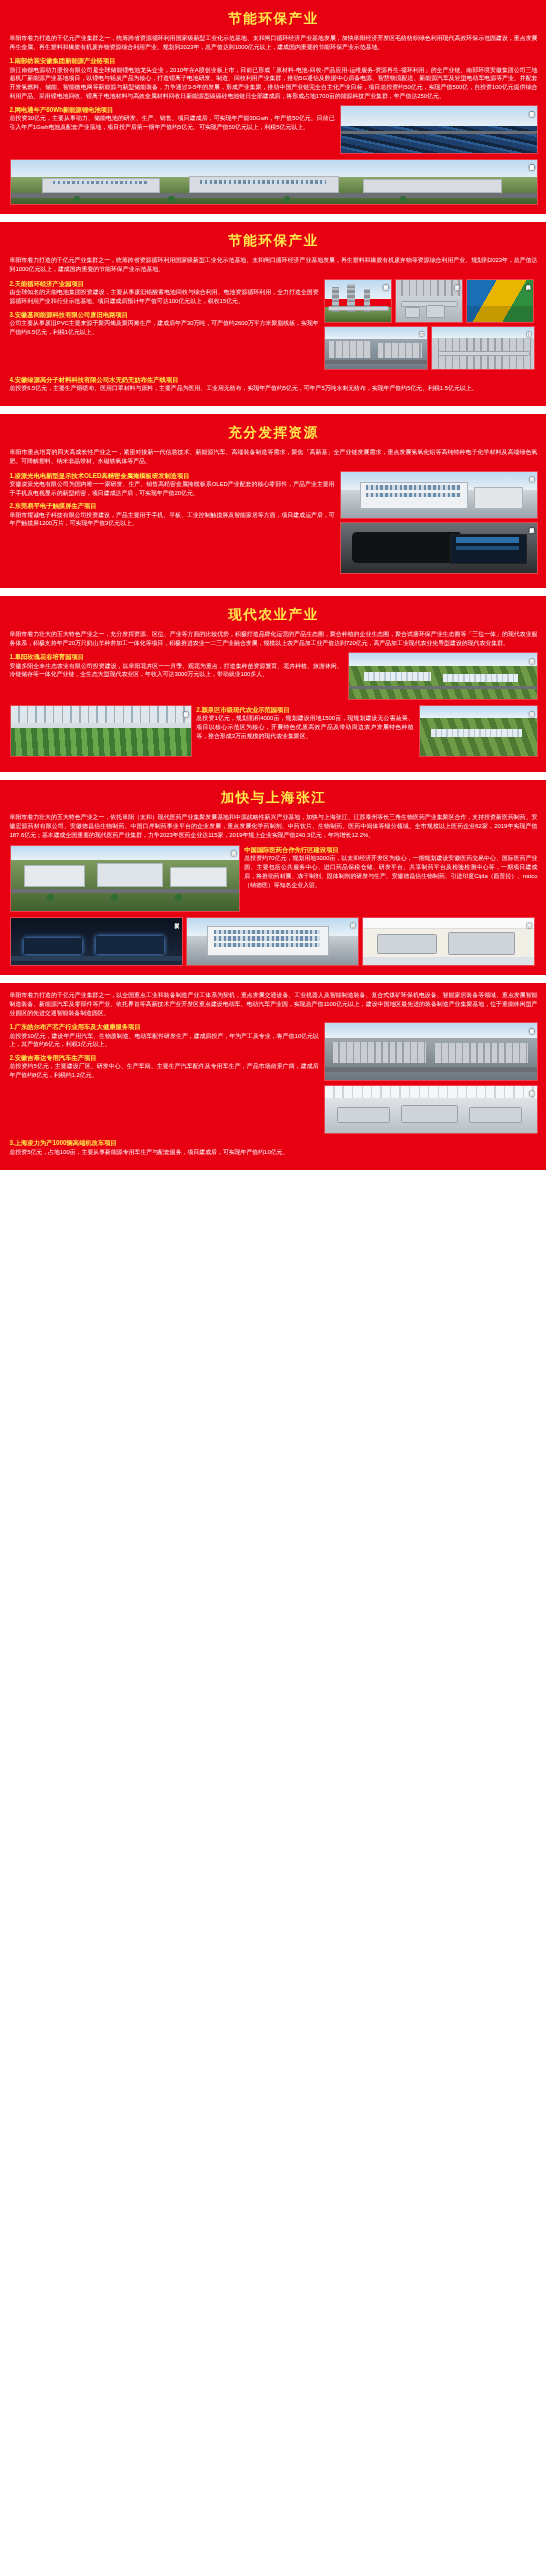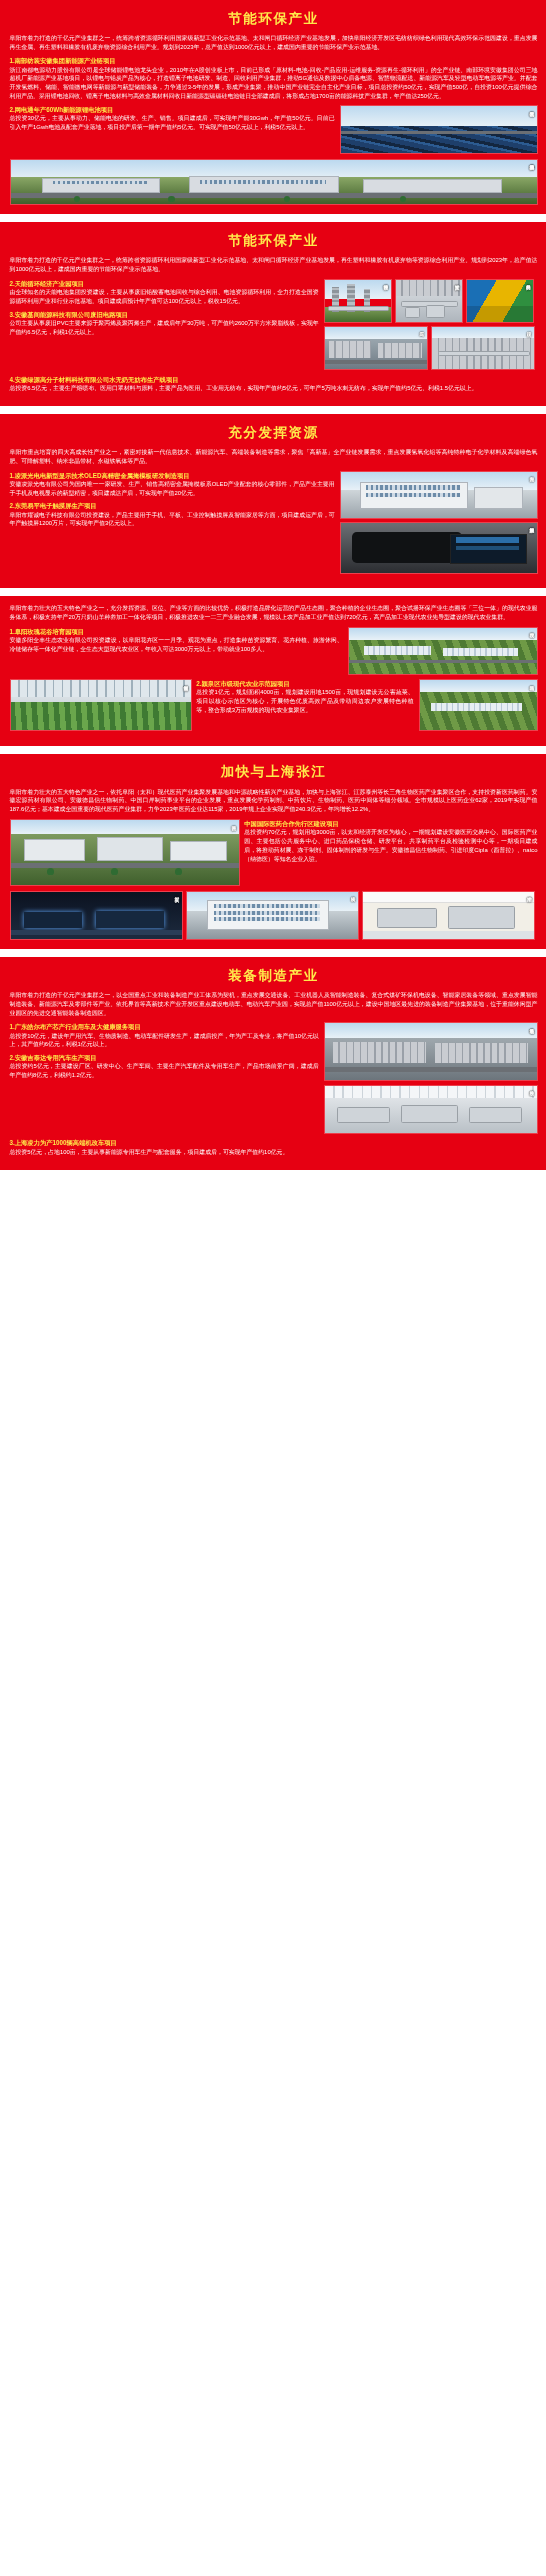--- a/index.html
+++ b/index.html
@@ -182,20 +182,21 @@
           <div class="screen" style="left:56%;top:22%;width:38%;height:56%"></div>
           <div style="position:absolute;left:59%;top:28%;width:32%;height:12%;background:#2b6ea8"></div>
           <div style="position:absolute;left:59%;top:46%;width:32%;height:8%;background:#1f4f77"></div>
           <div class="cap">车载触摸屏产品</div>
         </div>
       </div>
     </div>
   </div>
 
   <div class="section">
+    <div class="sec-title">现代农业产业</div>
     <div class="intro">阜阳市着力壮大的五大特色产业之一，充分发挥资源、区位、产业等方面的比较优势，积极打造品牌化运营的产品生态圈，聚合种植的企业生态圈，聚合试播环保产业生态圈等「三位一体」的现代农业服务体系，积极支持年产20万只奶山羊种养加工一体化等项目，积极推进农业一二三产业融合发展，规模以上农产品加工业产值达到720亿元，高产品加工业现代农业先导型建设的现代农业集群。</div>
 
     <div class="row">
       <div class="col-text">
         <div class="item">
           <div class="item-h">1.阜阳玫瑰花谷培育园项目</div>
           <div class="item-b">安徽多阳全丰生态农业有限公司投资建设，以阜阳花卉区一一月季、观花为重点，打造集种苗资源繁育、花卉种植、旅游休闲、冷链储存等一体化产业链，全生态大型现代农业区，年收入可达3000万元以上，带动就业100多人。</div>
         </div>
       </div>
       <div class="col-img" style="width:190px">
@@ -285,21 +286,20 @@
         <div style="position:absolute;left:0;right:0;top:0;height:22%;background:#fafafa;border-bottom:0.8px solid #ddd"></div>
         <div class="pipe" style="left:8%;top:34%;width:34%;height:40%"></div>
         <div class="pipe" style="left:50%;top:30%;width:38%;height:46%"></div>
         <div style="position:absolute;left:0;right:0;top:84%;bottom:0;background:#dde2e6"></div>
         <div class="cap">洁净生产车间</div>
       </div>
     </div>
   </div>
 
   <div class="section">
-    <div class="sec-title">装备制造产业</div>
     <div class="intro">阜阳市着力打造的千亿元产业集群之一，以全国重点工业和装备制造产业工体系为契机，重点发展交通设备、工业机器人及智能制造装备、复合式煤矿环保机电设备、智能家居装备等领域、重点发展智能制造装备、新能源汽车及零部件等产业。依托界首等高新技术产业开发区重点建设电动车、电动汽车产业园，实现总产值1100亿元以上，建设中国地区最先进的装备制造产业集聚基地，位于重能休闲型产业园区的先进交通智能装备制造园区。</div>
 
     <div class="row">
       <div class="col-text">
         <div class="item">
           <div class="item-h">1.广东皓尔布产芯产行业用车及大健康服务项目</div>
           <div class="item-b">总投资10亿元，建设年产用汽车、生物质制造、电动车配件研发生产，建成后投产，年为产工及专业，将产值10亿元以上，其产值约6亿元，利税1亿元以上。</div>
         </div>
         <div class="item">
           <div class="item-h">2.安徽吉泰达专用汽车生产项目</div>

